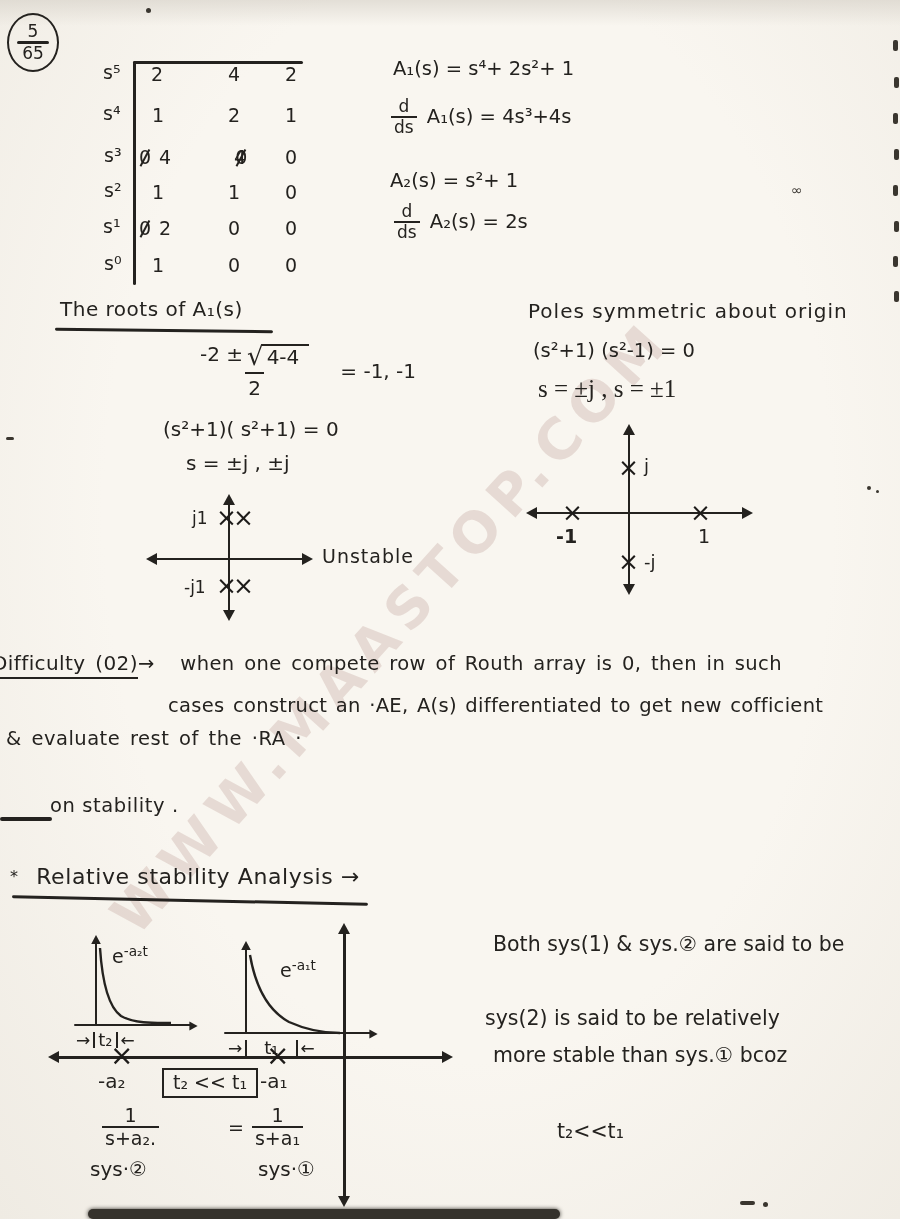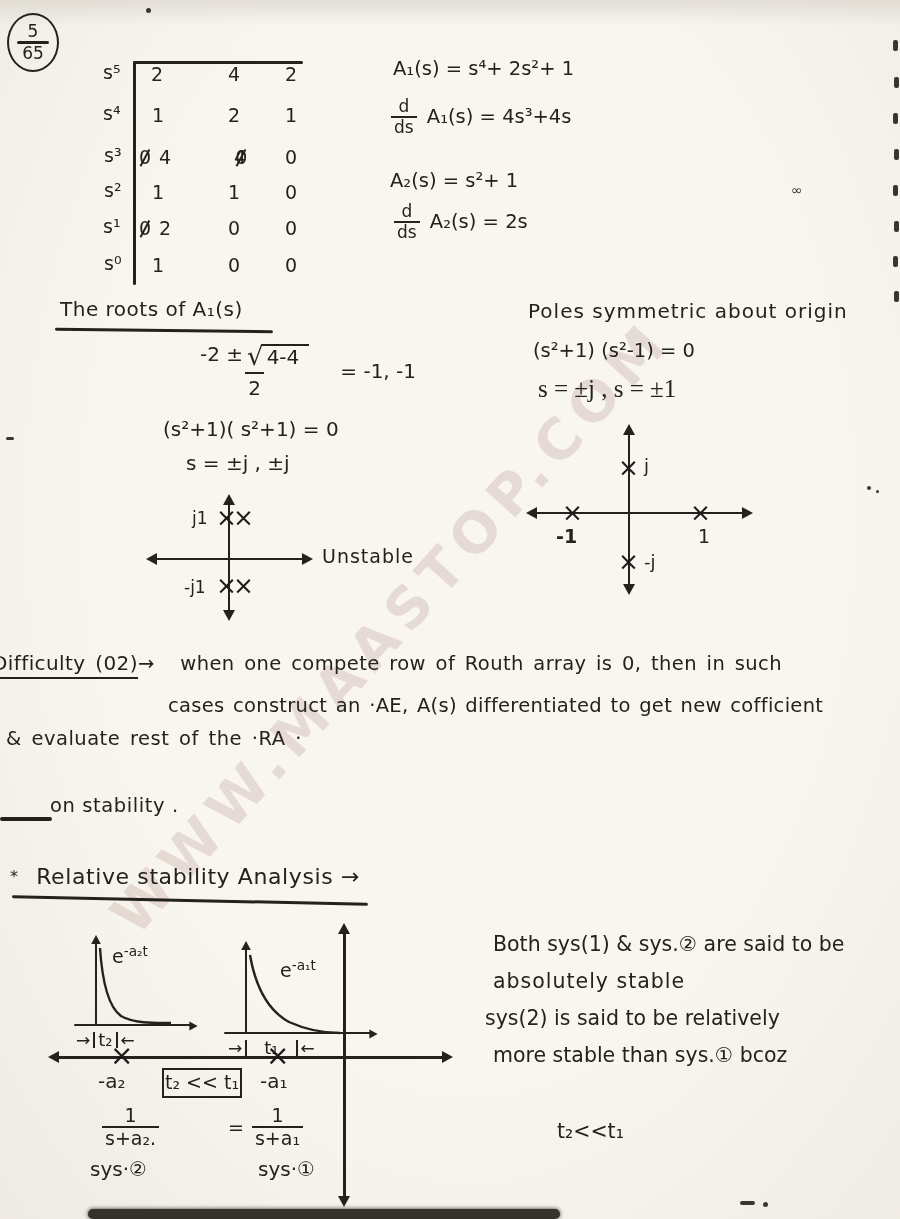--- a/index.html
+++ b/index.html
@@ -18,21 +18,21 @@
   .x { font-size:25px; color:#1d1b19; letter-spacing:-4px; }
   .frac { display:inline-flex; flex-direction:column; align-items:center; text-align:center; vertical-align:middle; line-height:1.05; }
   .frac .fn { padding:0 3px; }
   .frac .fd { border-top:2.2px solid #24221f; padding:1px 3px 0; }
   .struck { position:relative; display:inline-block; }
   .struck::after { content:""; position:absolute; left:50%; top:50%; width:19px; height:2.2px; background:#24221f; transform:translate(-50%,-50%) rotate(-62deg); }
   .sqrt { display:inline-flex; align-items:flex-start; }
   .sqrt .rd { font-size:1.3em; line-height:0.95; margin-right:-2px; }
   .sqrt .sc { border-top:2.5px solid #24221f; padding:1px 10px 0 5px; }
   .ul { border-bottom:2.5px solid #24221f; padding-bottom:2px; }
-  .box { border:2.4px solid #24221f; padding:2px 1px; }
+  .box { border:2.4px solid #24221f; padding:2px 9px; }
   .tk { display:inline-block; width:2px; height:16px; background:#24221f; vertical-align:middle; }
   .tmark { position:absolute; display:flex; align-items:center; gap:3px; font-size:17px; }
   .circled { position:absolute; border:2.5px solid #24221f; border-radius:50%; display:flex; flex-direction:column; align-items:center; justify-content:center; }
   .speck { position:absolute; background:#3a362f; border-radius:2px; }
   .watermark {
     position:absolute; left:-10px; top:595px; width:800px; text-align:center;
     transform: rotate(-48deg); transform-origin:50% 50%;
     font-size:56px; letter-spacing:9px; color:rgba(184,146,140,0.28); font-weight:bold;
   }
   .topband { position:absolute; left:0; top:0; width:900px; height:26px;
@@ -251,21 +251,20 @@
       <span class="frac">
         <span class="fn">1</span>
         <span class="fd">s+a₁</span>
       </span>
     </div>
     <div class="t" style="left:218px; top:240px; font-size:20px;">sys·①</div>
   </div>
 
   <div class="t" style="left:485px; top:925px; width:410px; height:240px; font-size:20.5px;">
     <div class="t" style="left:8px; top:8px;">Both sys(1) &amp; sys.② are said to be</div>
-    <div class="t" style="left:8px; top:45px; letter-spacing:1px;">absolutely stable</div>
     <div class="t" style="left:0; top:82px;">sys(2) is said to be relatively</div>
     <div class="t" style="left:8px; top:119px;">more stable than sys.① bcoz</div>
     <div class="t" style="left:72px; top:154px;margin-top:41px;">t₂&lt;&lt;t₁</div>
   </div>
 
   <div class="speck" style="left:893px; top:40px;  width:5px; height:11px;"></div>
   <div class="speck" style="left:894px; top:77px;  width:5px; height:11px;"></div>
   <div class="speck" style="left:893px; top:113px; width:5px; height:11px;"></div>
   <div class="speck" style="left:894px; top:149px; width:5px; height:11px;"></div>
   <div class="speck" style="left:893px; top:185px; width:5px; height:11px;"></div>

